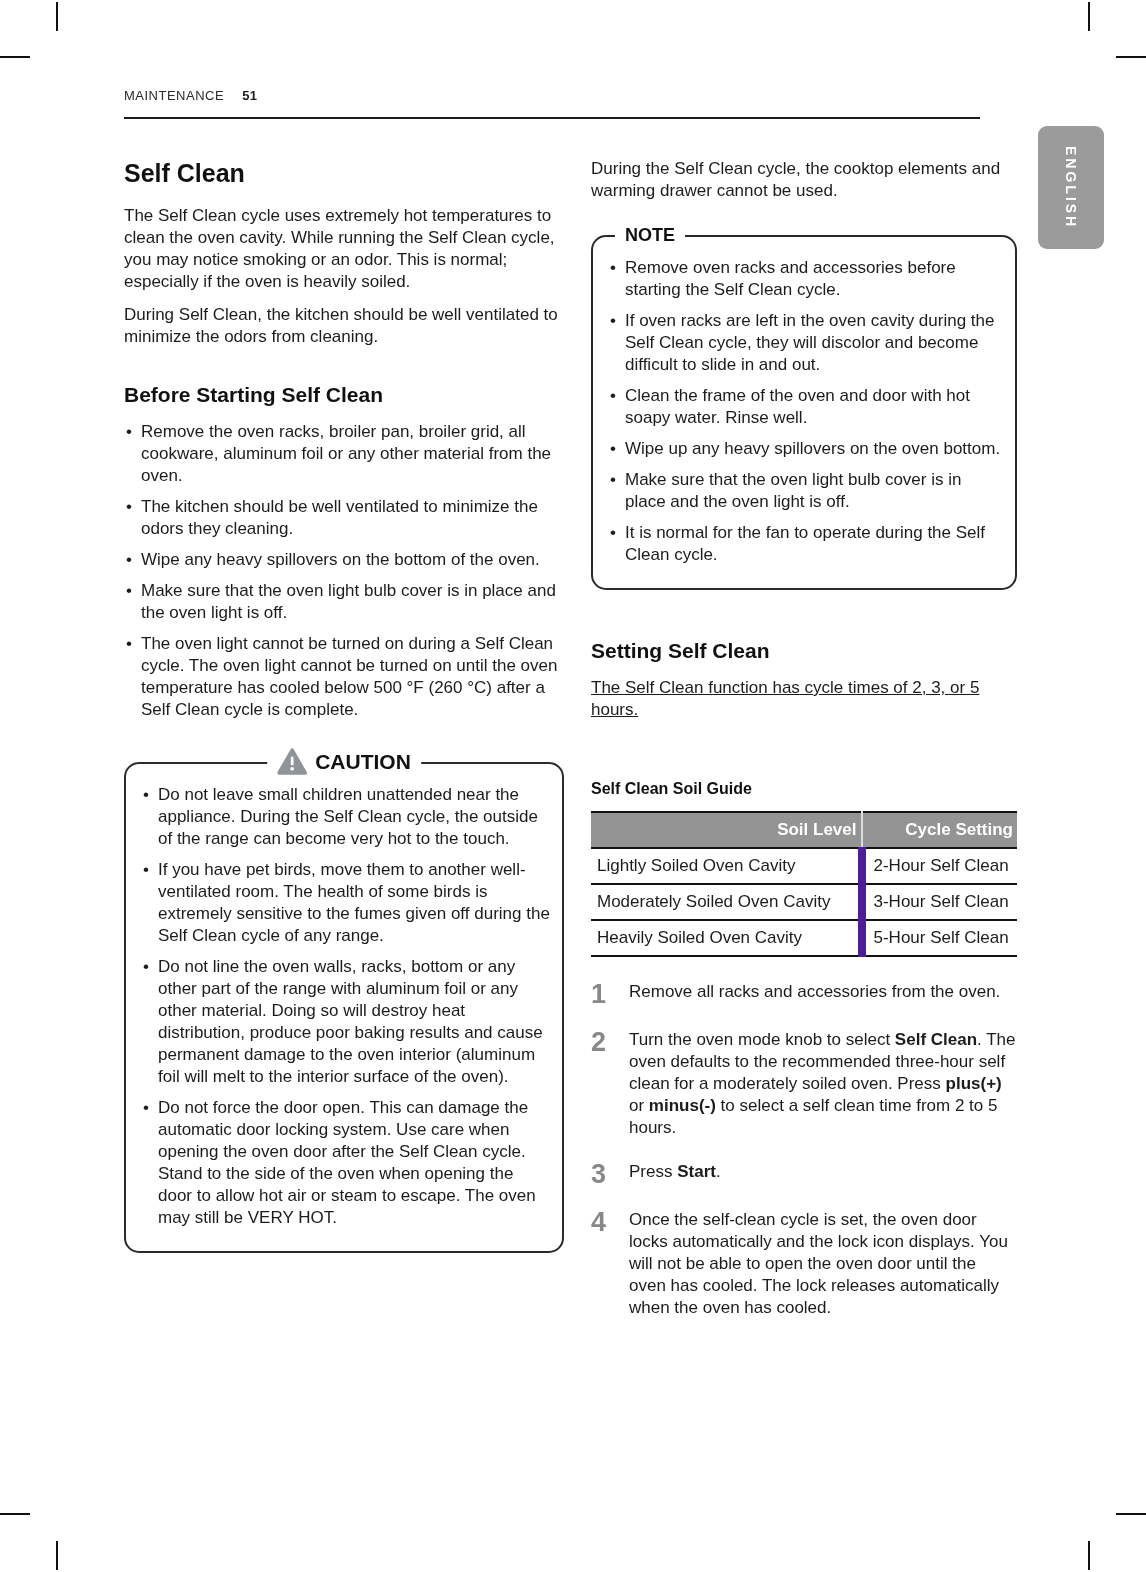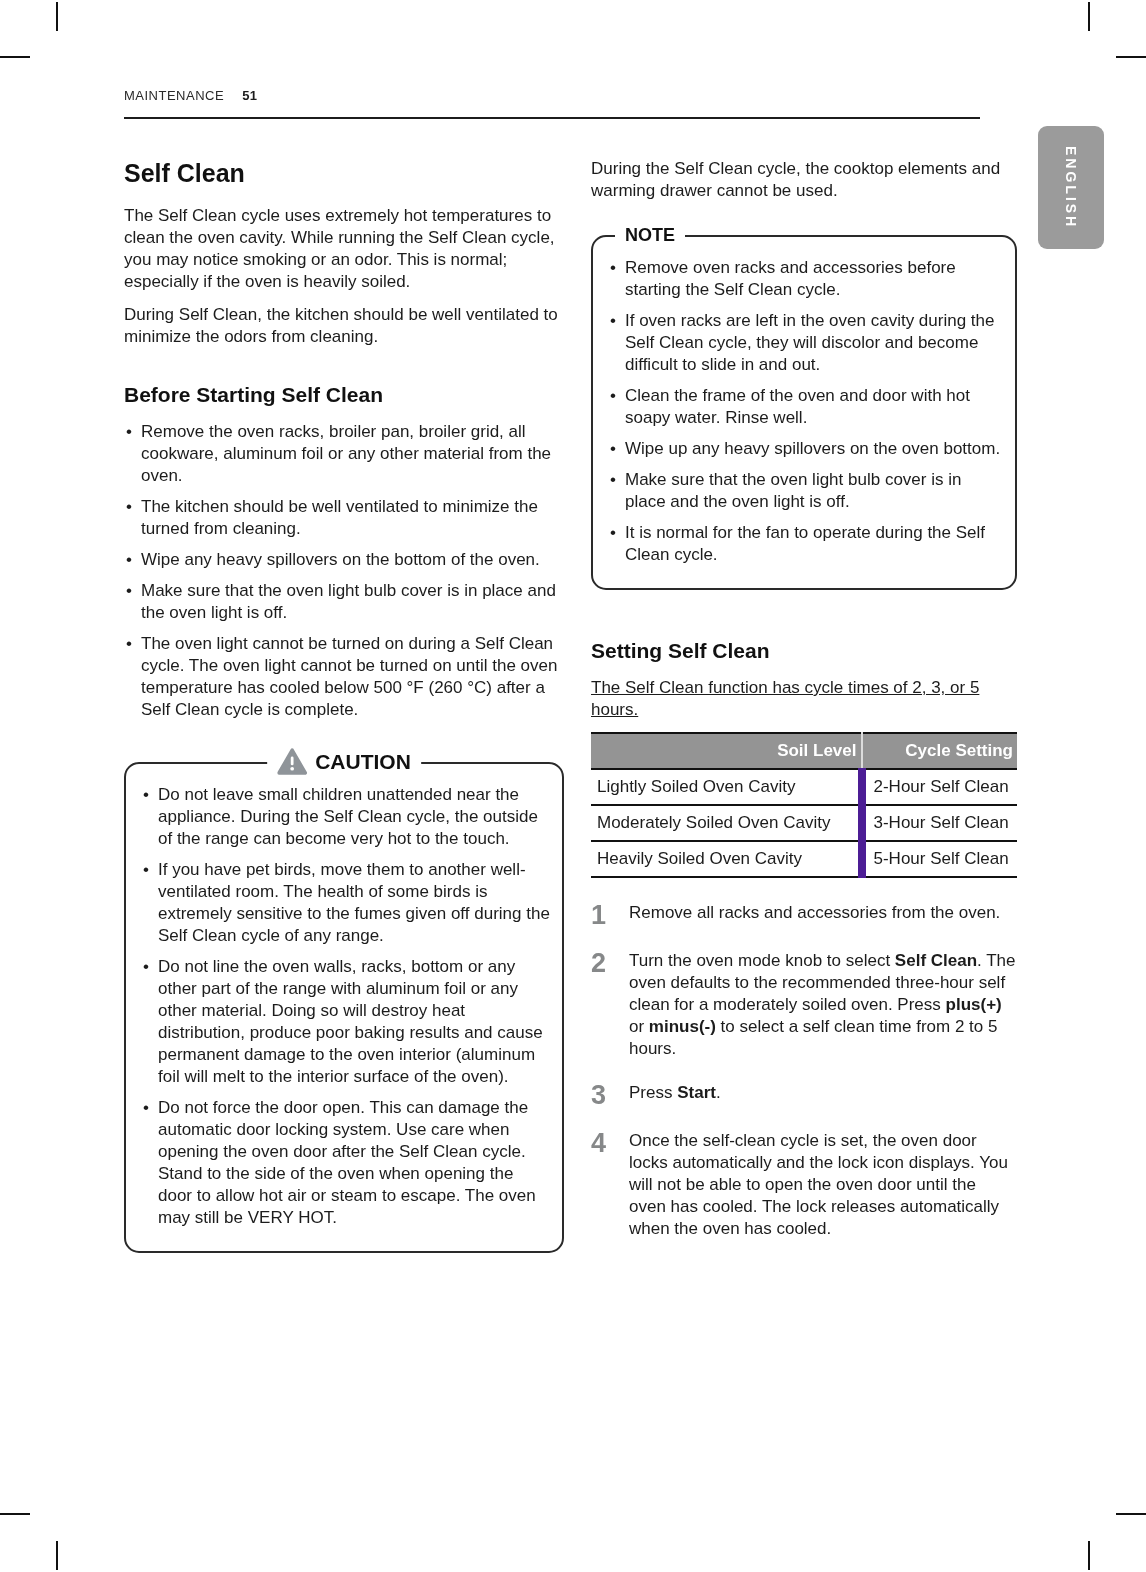--- a/index.html
+++ b/index.html
@@ -118,21 +118,21 @@
   <div class="lang-tab">ENGLISH</div>
 
   <div class="col col-left">
     <h1 class="doc-title">Self Clean</h1>
     <p>The Self Clean cycle uses extremely hot temperatures to clean the oven cavity. While running the Self Clean cycle, you may notice smoking or an odor. This is normal; especially if the oven is heavily soiled.</p>
     <p>During Self Clean, the kitchen should be well ventilated to minimize the odors from cleaning.</p>
 
     <h2 class="doc-heading">Before Starting Self Clean</h2>
     <ul class="bullets">
       <li>Remove the oven racks, broiler pan, broiler grid, all cookware, aluminum foil or any other material from the oven.</li>
-      <li>The kitchen should be well ventilated to minimize the turned from cleaning.</li>
+      <li>The kitchen should be well ventilated to minimize the odors they cleaning.</li>
       <li>Wipe any heavy spillovers on the bottom of the oven.</li>
       <li>Make sure that the oven light bulb cover is in place and the oven light is off.</li>
       <li>The oven light cannot be turned on during a Self Clean cycle. The oven light cannot be turned on until the oven temperature has cooled below 500 °F (260 °C) after a Self Clean cycle is complete.</li>
     </ul>
 
     <div class="callout callout-caution">
       <div class="callout-title">
         <span class="warn-icon">
           <svg viewBox="0 0 26 23" width="30" height="27">
             <path d="M13 1.6 L24.4 21.4 H1.6 Z" fill="#8f9499" stroke="#8f9499" stroke-width="3" stroke-linejoin="round"></path>
@@ -164,20 +164,21 @@
         <li>Clean the frame of the oven and door with hot soapy water. Rinse well.</li>
         <li>Wipe up any heavy spillovers on the oven bottom.</li>
         <li>Make sure that the oven light bulb cover is in place and the oven light is off.</li>
         <li>It is normal for the fan to operate during the Self Clean cycle.</li>
       </ul>
     </div>
 
     <h2 class="doc-heading" style="margin-top:48px;">Setting Self Clean</h2>
     <p class="setting-intro">The Self Clean function has cycle times of 2, 3, or 5 hours.</p>
 
+    <div class="soil-guide-title">Self Clean Soil Guide</div>
     <table class="soil-table">
       <thead>
         <tr>
           <th class="col-w1">Soil Level</th>
           <th class="col-w2">Cycle Setting</th>
         </tr>
       </thead>
       <tbody>
         <tr>
           <td>Lightly Soiled Oven Cavity</td>

